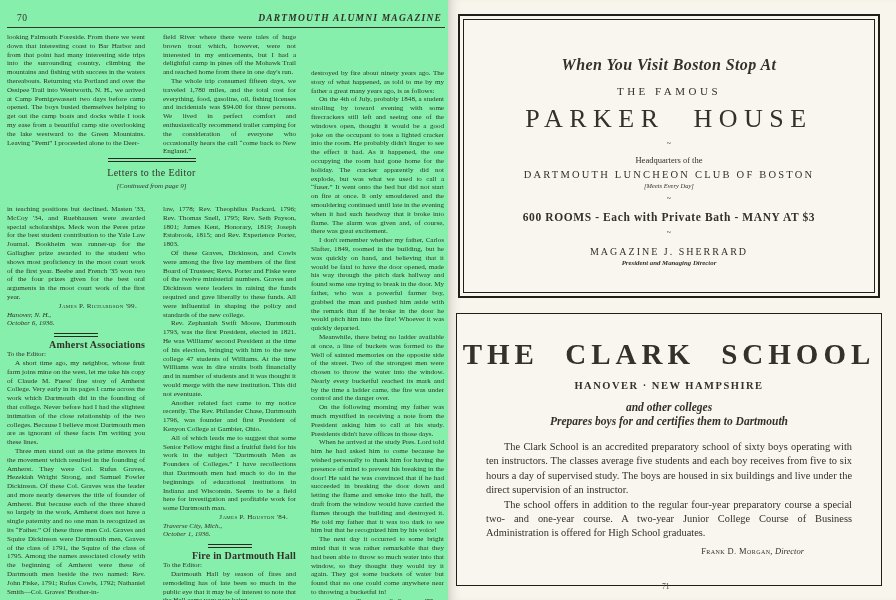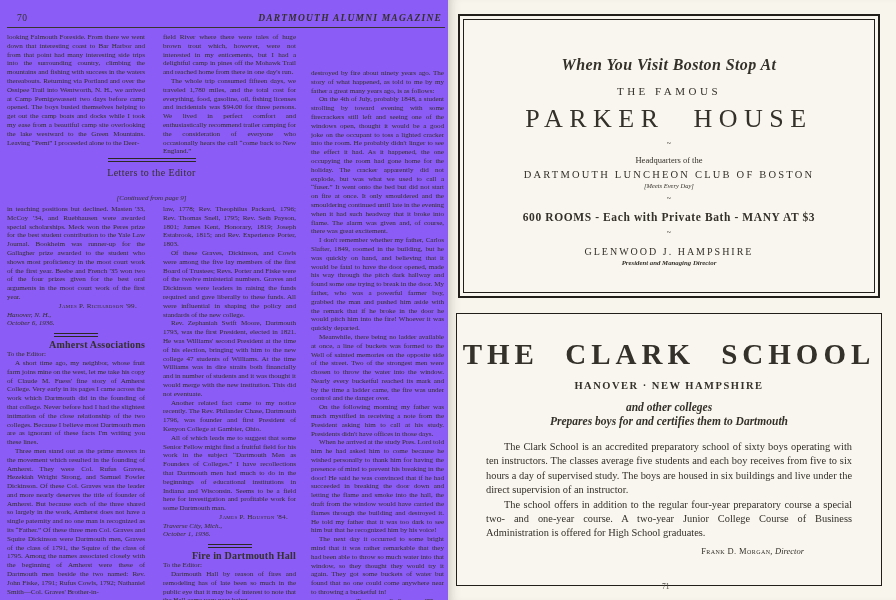--- a/index.html
+++ b/index.html
@@ -4,21 +4,21 @@
 <style>
   html,body { margin:0; padding:0; }
   body {
     width:896px; height:600px; overflow:hidden;
     background:#e8e5da;
     font-family:"Liberation Serif","DejaVu Serif",serif;
     color:#34302a;
   }
   .spread { position:relative; width:896px; height:600px; }
   .page { position:absolute; top:0; height:600px; overflow:hidden; }
-  .page-left  { left:0;   width:448px; background:#8b5cf6; }
+  .page-left  { left:0;   width:448px; background:#86efac; }
   .page-right { left:448px; width:448px; background:#f7f5ec;
                 box-shadow:inset 10px 0 14px -12px rgba(60,55,40,.45); }
 
   
   .lp-header { position:absolute; left:7px; top:13px; width:437px; height:13px; }
   .folio-l { position:absolute; left:10px; top:0; font-size:9.5px; letter-spacing:.5px; }
   .runhead { position:absolute; right:2px; top:0; font-size:9.5px; font-weight:bold;
              font-style:italic; letter-spacing:1.2px; }
   .lp-rule { position:absolute; left:7px; top:27px; width:438px; height:0;
              border-top:1px solid #3a362e; }
@@ -30,21 +30,21 @@
   #c1t { left:7px;  top:33px;  width:138px; height:128px; }
   #c2t { left:163px; top:33px; width:133px; height:128px; }
   #c1m { left:7px;  top:205px; width:138px; height:395px; }
   #c2m { left:163px; top:205px; width:133px; height:395px; }
   #c3  { left:311px; top:33px; width:133px; height:545px;margin-top:36px; }
 
   .letters-head { position:absolute; left:7px; top:158px; width:289px; text-align:center; }
   .double-rule { width:88px; height:2.4px; margin:0 auto 5px;
                  border-top:1.6px solid #2c2922; border-bottom:.8px solid #2c2922; }
   .letters-title { font-size:10px; font-weight:400; letter-spacing:.4px; margin:0; }
-  .letters-cont { font-size:7px; font-style:italic; margin-top:16px; }
+  .letters-cont { font-size:7px; font-style:italic; margin-top:4px; }
 
   .sec-div { width:44px; height:2.2px; margin:5px auto 4px;
              border-top:1.5px solid #2c2922; border-bottom:.7px solid #2c2922; }
   .sec-title { font-size:10px; font-weight:bold; text-align:right;
                margin:0 0 4px; text-indent:0 !important; letter-spacing:.2px; }
   .salut { text-indent:0 !important; }
   .sig   { text-align:right; padding-right:8px; text-indent:0 !important;
            font-variant:small-caps; letter-spacing:.3px; }
   .place, .dateline { font-style:italic; text-indent:0 !important; text-align:left; }
 
@@ -157,21 +157,21 @@
         <div class="pk-tagline">When You Visit Boston Stop At</div>
         <div class="pk-famous">THE FAMOUS</div>
         <div class="pk-name">PARKER HOUSE</div>
         <div class="orn">~</div>
         <div class="pk-hq">Headquarters of the</div>
         <div class="pk-club">DARTMOUTH LUNCHEON CLUB OF BOSTON</div>
         <div class="pk-meets">[Meets Every Day]</div>
         <div class="orn">~</div>
         <div class="pk-rooms">600 ROOMS  -  Each with Private Bath  -  MANY AT $3</div>
         <div class="orn">~</div>
-        <div class="pk-mgr">GLENWOOD J. HAMPSHIRE</div>
+        <div class="pk-mgr">MAGAZINE J. SHERRARD</div>
         <div class="pk-mgr-title">President and Managing Director</div>
       </div>
     </div>
 
     <div class="clark-box">
       <div class="ck-name">THE CLARK SCHOOL</div>
       <div class="ck-loc">HANOVER  ·  NEW HAMPSHIRE</div>
       <div class="ck-tag">
         <div>and other colleges</div>
         <div>Prepares boys for and certifies them to Dartmouth</div>

